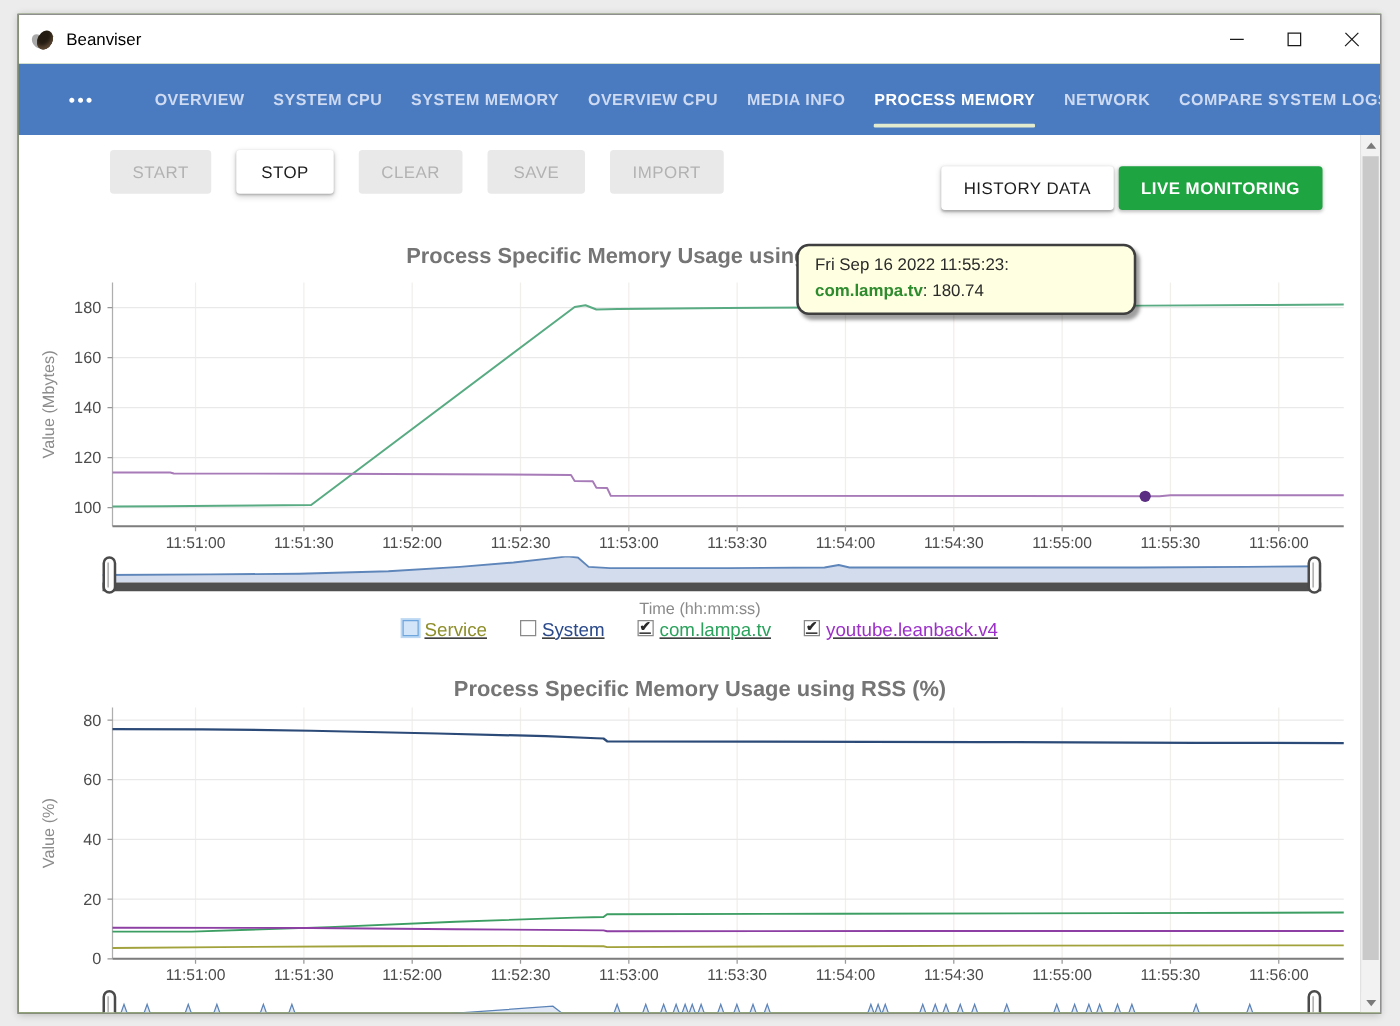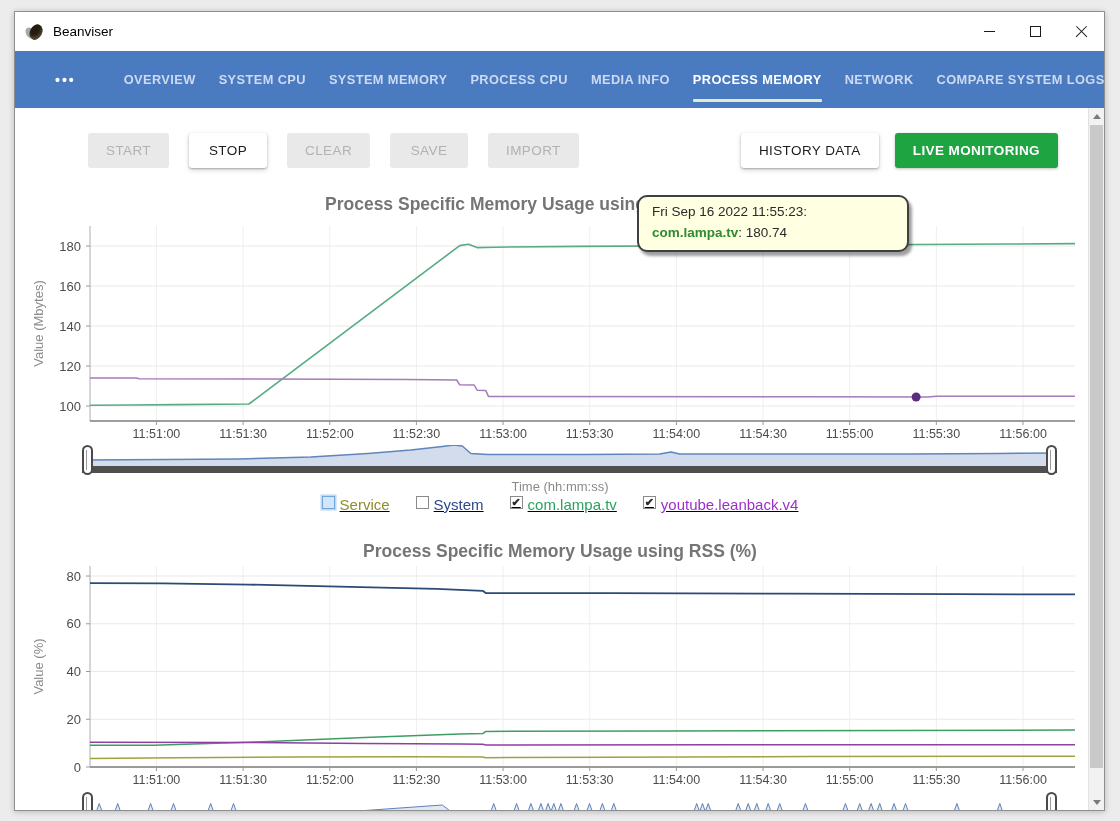--- a/index.html
+++ b/index.html
@@ -25,22 +25,22 @@
   
   .navbar { height:57px; background:#4a7bc0; display:flex; align-items:center; padding-left:40px; }
   .menu-dots { border:none; background:transparent; color:#fff; font-size:14px; letter-spacing:2px; font-weight:700; }
   .tabs { display:flex; margin-left:48px; gap:23px; height:57px; }
   .tab { position:relative; border:none; background:transparent; color:#cddaf1; font-family:"Liberation Sans",sans-serif;
     font-size:12.8px; font-weight:700; letter-spacing:.4px; height:57px; padding:0; white-space:nowrap; }
   .tab.active { color:#ffffff; }
   .tab.active::after { content:""; position:absolute; left:0; right:0; bottom:6px; height:3px; background:#e3ebcf; border-radius:1px; }
   
   .content { position:absolute; top:96px; left:0; right:0; bottom:0; background:#fff; overflow:hidden; }
-  .toolbar-left { position:absolute; left:25px; top:25px; display:flex; gap:20px;padding-left:48px; }
-  .toolbar-right { position:absolute; right:46px; top:25px; display:flex; gap:16px; }
+  .toolbar-left { position:absolute; left:25px; top:12px; display:flex; gap:20px;padding-left:48px; }
+  .toolbar-right { position:absolute; right:46px; top:25px; display:flex; gap:4px; }
   .btn { height:35px; padding:0 18px; min-width:78px; font-family:"Liberation Sans",sans-serif;
     font-size:13.5px; letter-spacing:.4px; border:none; border-radius:3px; font-weight:500; white-space:nowrap; }
   .btn.disabled { background:#e9e9e9; color:#b2b2b2; }
   .btn.raised { background:#fff; color:#1d1d1d; box-shadow:0 1px 2px rgba(0,0,0,.25), 0 2px 5px rgba(0,0,0,.16); }
   .btn.green { background:#1ea440; color:#fff; font-weight:700; box-shadow:0 1px 3px rgba(0,0,0,.25); }
   .chart-title { position:absolute; font-size:17.5px; font-weight:700; color:#757575; white-space:nowrap; }
   #chart1Title { left:310px; top:86px; }
   #chart2Title { left:0; top:433px; width:1090px; text-align:center; }
   svg { display:block; }
   svg text { font-family:"Liberation Sans",sans-serif; }
@@ -99,21 +99,21 @@
         </button>
     </div>
   </div>
 
   <nav class="navbar">
     <button class="menu-dots">•••</button>
     <div class="tabs" id="tabs">
         <button class="tab">OVERVIEW</button>
         <button class="tab">SYSTEM CPU</button>
         <button class="tab">SYSTEM MEMORY</button>
-        <button class="tab">PROCESS CPU</button>
+        <button class="tab">OVERVIEW CPU</button>
         <button class="tab">MEDIA INFO</button>
         <button class="tab active">PROCESS MEMORY</button>
         <button class="tab">NETWORK</button>
         <button class="tab">COMPARE SYSTEM LOGS</button>
       </div>
   </nav>
 
   <div class="content">
 
     <div class="toolbar-left" id="toolbarLeft">

